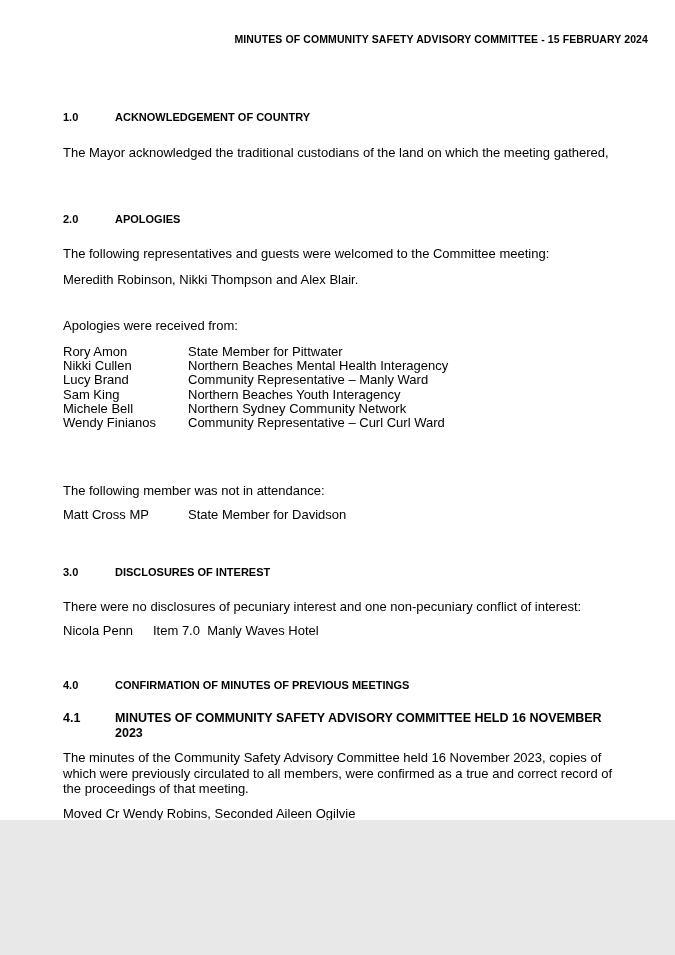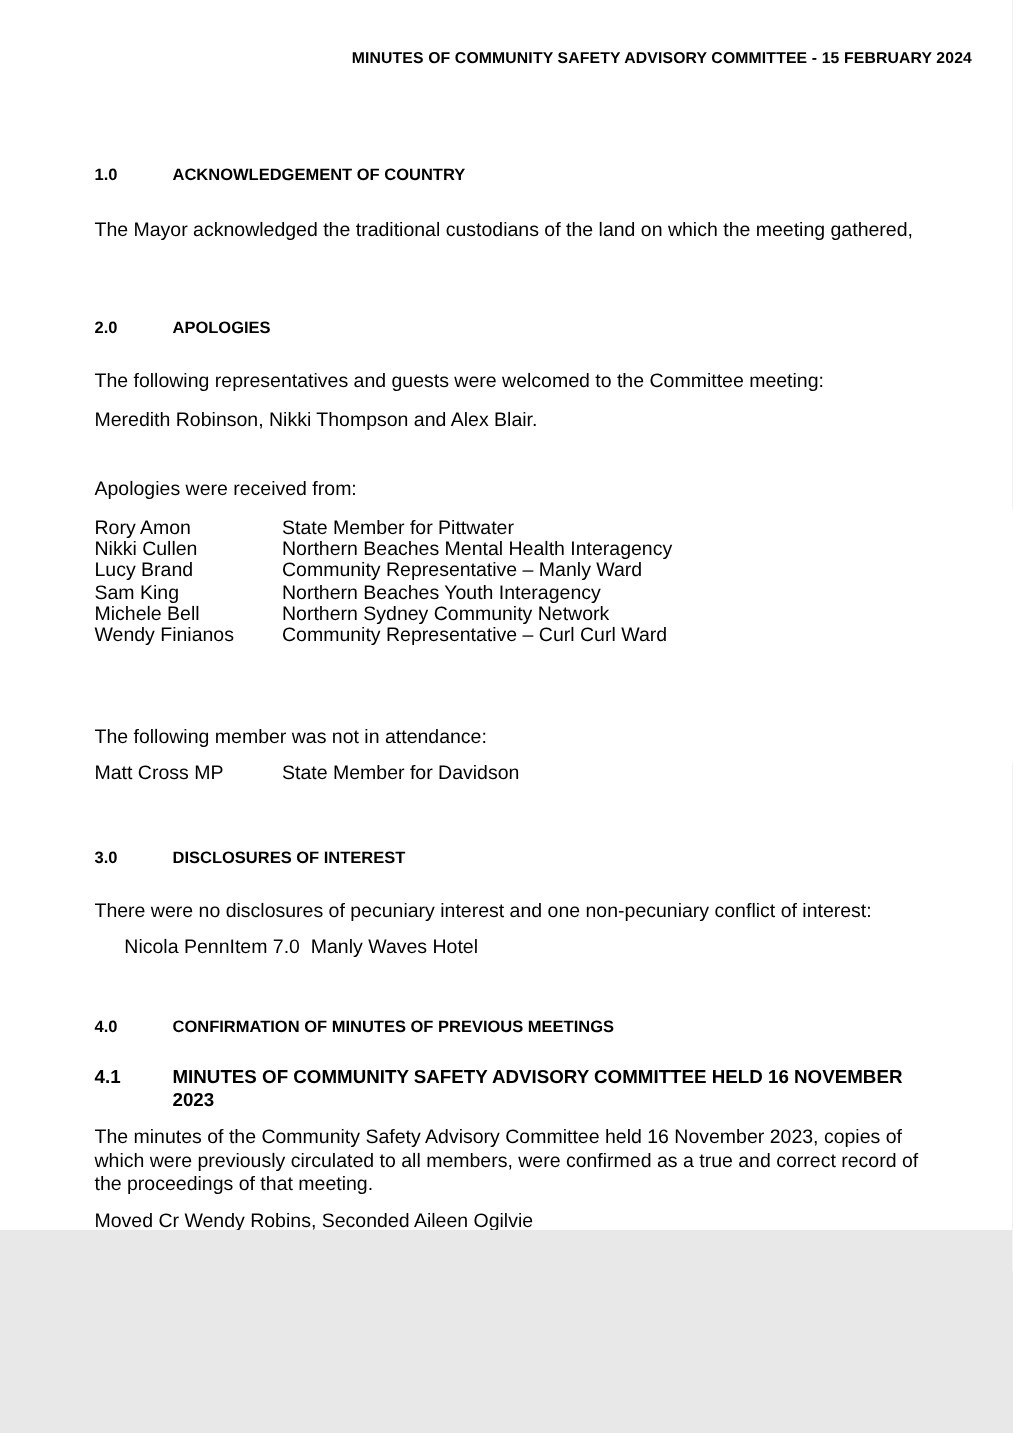--- a/index.html
+++ b/index.html
@@ -35,21 +35,21 @@
   .h2 .h-title { max-width: 505px; }
   .para, .bodyline, .rowline, .table {
     position: absolute;
     left: 63px; right: 20px;
     font-size: 13px;
   }
   .para .line { white-space: nowrap; }
   .bodyline { white-space: nowrap; }
   .table .row { line-height: 14.2px; white-space: nowrap; }
   .col-name { display: inline-block; width: 125px; vertical-align: top; }
-  .col-name-narrow { display: inline-block; width: 90px; vertical-align: top; text-align: right; }
+  .col-name-narrow { display: inline-block; width: 90px; vertical-align: top; }
   .pre { white-space: pre; }
   .doc-footer {
     position: absolute;
     top: 956px; left: 0; right: 0;
     text-align: center;
     font-size: 9.5px;
   }
 </style>
 </head>
 <body>

